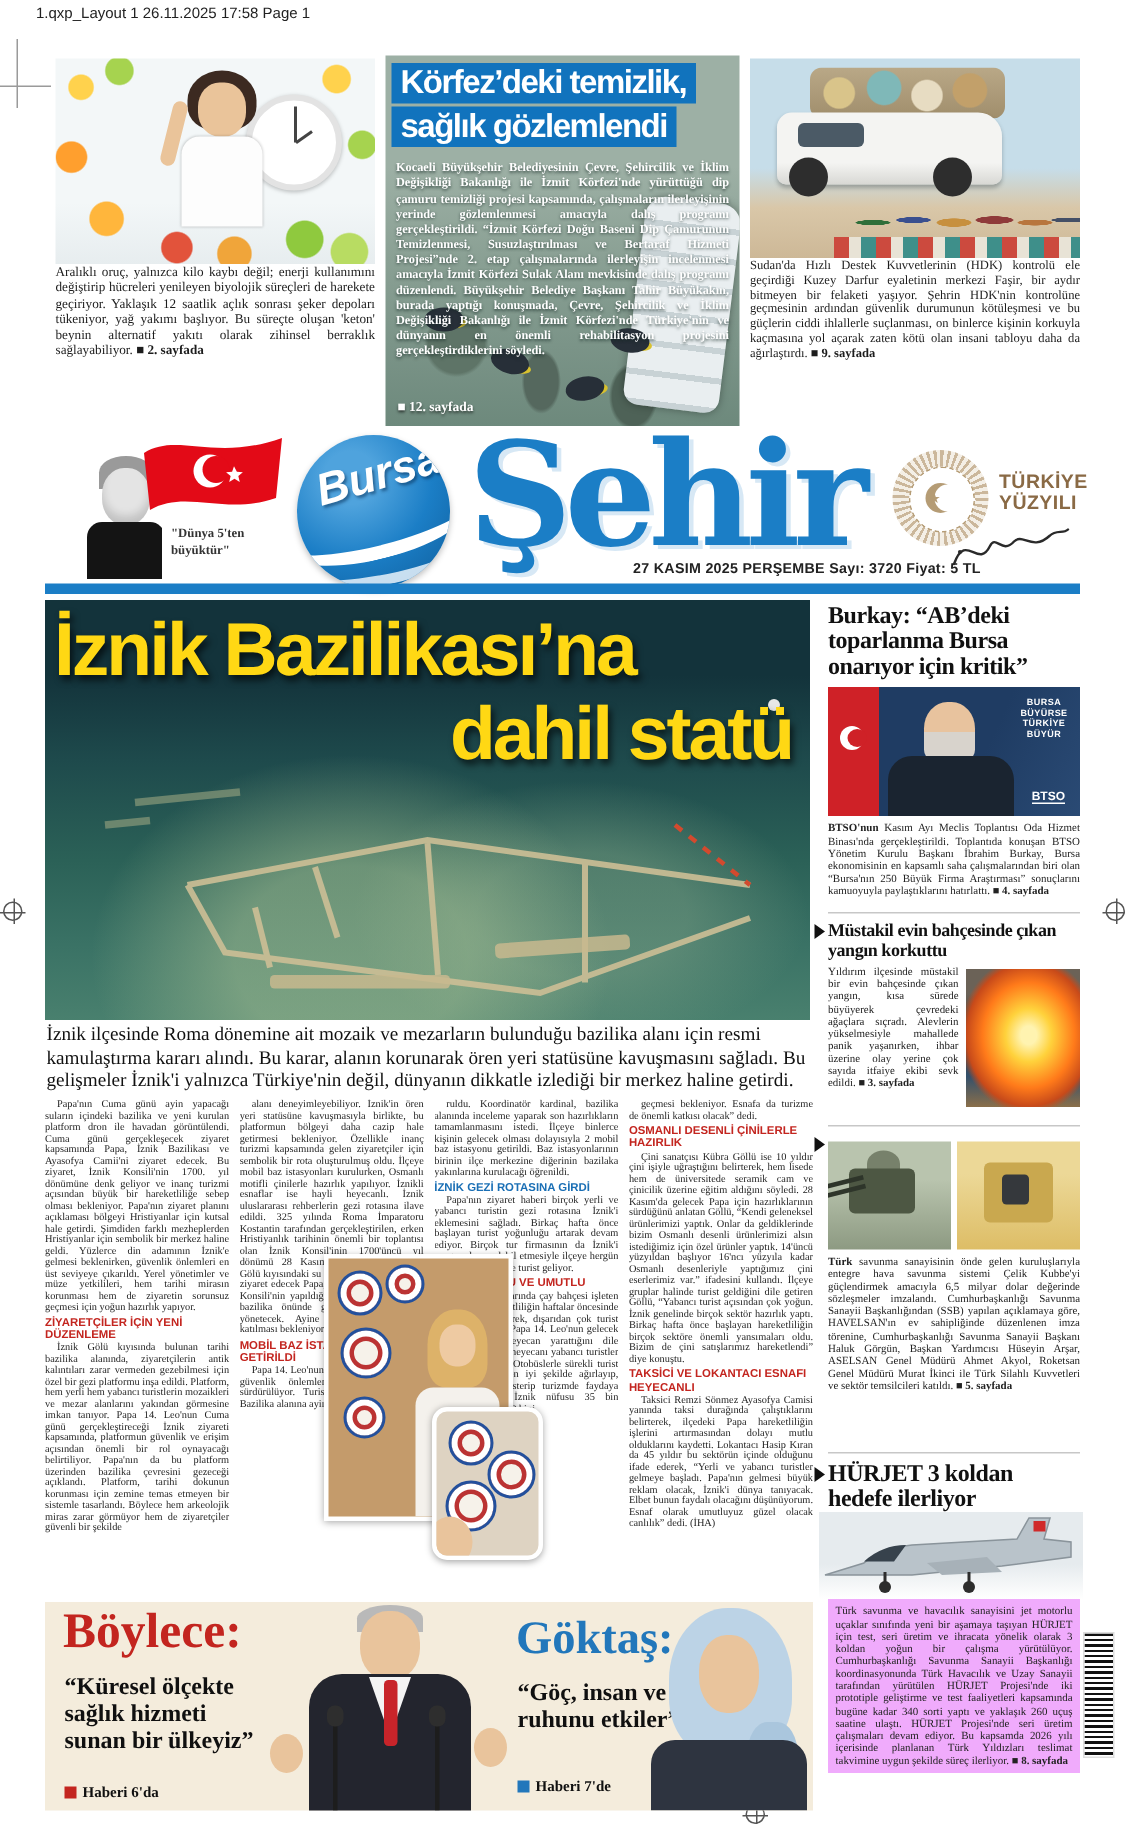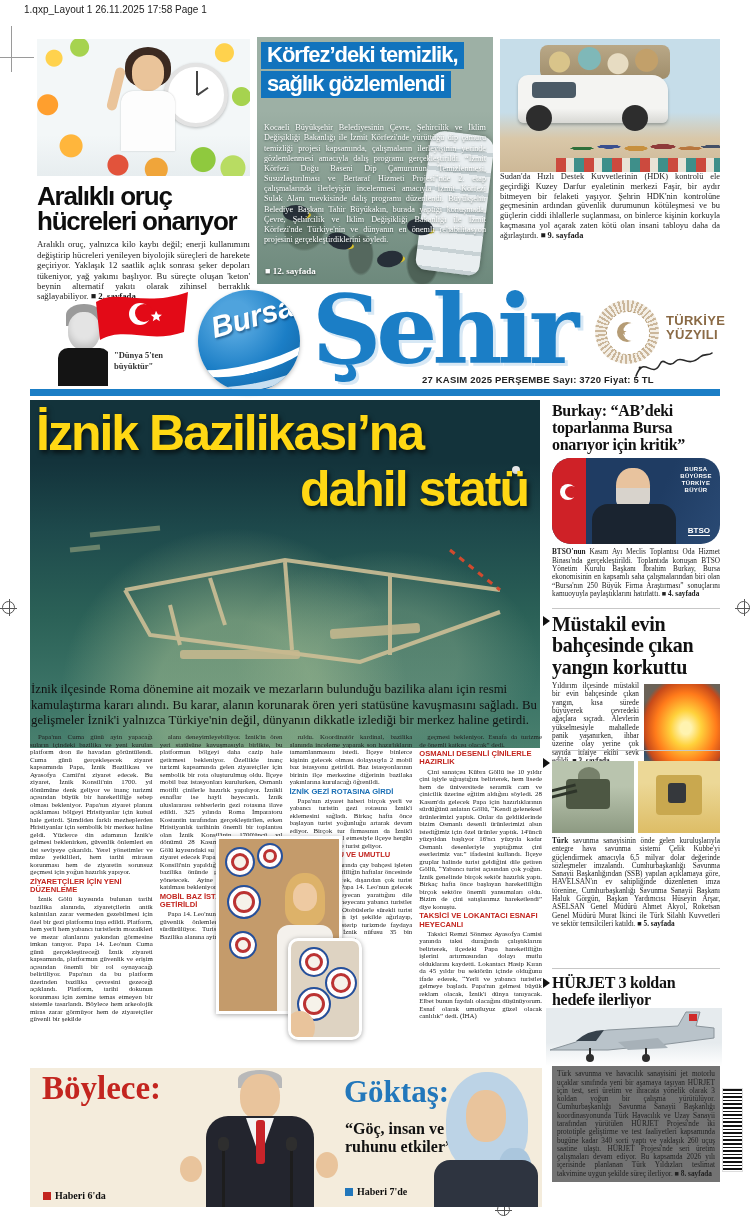--- a/index.html
+++ b/index.html
@@ -48,21 +48,21 @@
       radial-gradient(ellipse at 20% 78%,#5e7467 0 7%,rgba(0,0,0,0) 8%),
       radial-gradient(ellipse at 44% 88%,#55685e 0 6%,rgba(0,0,0,0) 7%),
       radial-gradient(ellipse at 70% 92%,#4e6257 0 6%,rgba(0,0,0,0) 7%),
       linear-gradient(180deg,#9db0a5 0 30%,#8aa094 55%,#7b9488 78%,#6d897c 100%);}
   .mid-boat{position:absolute;right:6px;top:96px;width:64px;height:140px;border-radius:14px 14px 10px 10px;
     background:repeating-linear-gradient(180deg,#e9eef0 0 16px,#c8d2d5 16px 20px);
     transform:rotate(7deg);box-shadow:0 0 6px rgba(0,0,0,.35);}
   .mid-diver{position:absolute;width:26px;height:16px;border-radius:50%;background:#272f38;box-shadow:6px 2px 0 -4px #d8c12e;}
   .mid-hl{display:table;margin:5px 0 0 4px;padding:1px 6px 3px;background:#1173bd;color:#fff;
     font:800 22px/1.05 "Liberation Sans",sans-serif;letter-spacing:-1px;}
-  .mid-body{position:absolute;left:7px;top:78px;width:222px;font-weight:400;font-size:8.2px;line-height:1.24;
+  .mid-body{position:absolute;left:7px;top:62px;width:222px;font-weight:700;font-size:8.2px;line-height:1.24;
     color:#fff;text-align:justify;text-shadow:0 1px 2px rgba(20,40,35,.7);}
   .mid-ref{position:absolute;left:8px;bottom:8px;color:#fff;font-weight:700;font-size:9px;text-shadow:0 1px 2px rgba(0,0,0,.6);}
 
   .story-right{left:500px;top:39px;width:220px;}
   .photo3{position:relative;width:220px;height:133px;overflow:hidden;
     background:linear-gradient(180deg,#c6dde9 0 55%,#d9c7a8 75%,#cdb897 100%);}
   .p3-cargo{position:absolute;left:40px;top:6px;width:130px;height:34px;border-radius:8px;
     background:
       radial-gradient(circle at 15% 50%,#d9c48a 0 10px,rgba(0,0,0,0) 11px),
       radial-gradient(circle at 38% 40%,#7fb8b8 0 11px,rgba(0,0,0,0) 12px),
@@ -104,21 +104,21 @@
     background:repeating-conic-gradient(#cbb79b 0 4deg,#f4efe6 4deg 9deg);}
   .mh-emblem .inner{position:absolute;left:11px;top:11px;width:42px;height:42px;border-radius:50%;background:#fff;border:1px dashed #b59c75;}
   .mh-emblem .cres{position:absolute;left:22px;top:22px;width:20px;height:20px;border-radius:50%;background:#b59c75;}
   .mh-emblem .cres:before{content:"";position:absolute;left:6px;top:1px;width:17px;height:18px;border-radius:50%;background:#fff;}
   .mh-emblem .star{position:absolute;left:24px;top:27px;color:#b59c75;font-size:9px;}
   .mh-embtxt{left:636px;top:26px;font:800 13px/1.05 "Liberation Sans",sans-serif;color:#8a6a45;letter-spacing:.3px;}
   .mh-sig{left:600px;top:56px;}
   .mh-bar{left:0;top:101px;width:690px;height:7px;background:#1b7ec6;}
 
   
-  .main-photo{left:30px;top:400px;width:510px;height:348px;overflow:hidden;
+  .main-photo{left:30px;top:400px;width:510px;height:280px;overflow:hidden;
     background:
       radial-gradient(ellipse at 40% 85%,rgba(173,196,150,.5) 0 18%,rgba(0,0,0,0) 40%),
       radial-gradient(ellipse at 70% 75%,rgba(140,170,140,.4) 0 14%,rgba(0,0,0,0) 30%),
       linear-gradient(180deg,#13333b 0 18%,#1e4a4c 38%,#2b6157 62%,#3a7265 82%,#49806e 100%);}
   .main-hl{position:absolute;font:900 50px/1 "Liberation Sans",sans-serif;color:#ffd814;letter-spacing:-2px;
     text-shadow:2px 3px 5px rgba(0,0,0,.65);}
   .main-intro{left:31px;top:682px;width:512px;font:12.8px/1.22 "Liberation Serif",serif;color:#111;}
   .main-cols{left:30px;top:733px;width:512px;height:332px;display:flex;gap:7px;overflow:hidden;}
   .main-cols .col{flex:1 1 0;overflow:hidden;}
   .main-cols p{margin:0 0 1px;font-size:6.9px;line-height:7.5px;text-align:justify;text-indent:8px;color:#222;}
@@ -183,21 +183,21 @@
   .ck-photos .ph{position:relative;width:82px;height:72px;overflow:hidden;}
   .ck-left{background:linear-gradient(180deg,#b9c4ae 0 35%,#8d9a82 100%);}
   .ck-left .turret{position:absolute;left:14px;top:18px;width:44px;height:30px;background:#4d5743;border-radius:4px;}
   .ck-left .dome{position:absolute;left:26px;top:6px;width:22px;height:18px;border-radius:50% 50% 0 0;background:#77816b;}
   .ck-left .barrel{position:absolute;left:-6px;top:26px;width:30px;height:3px;background:#2e352a;transform:rotate(-14deg);box-shadow:0 6px 0 #2e352a;}
   .ck-right{background:linear-gradient(180deg,#ecd897 0 30%,#ddbd66 100%);}
   .ck-right .block{position:absolute;left:18px;top:14px;width:46px;height:40px;background:#c9a84f;border-radius:4px;}
   .ck-right .sensor{position:absolute;left:30px;top:22px;width:18px;height:20px;background:#35383c;border-radius:3px;}
 
   .hj-photo{position:relative;width:176px;height:58px;margin-left:-6px;background:linear-gradient(180deg,#e6ebee 0 60%,#ffffff 100%);overflow:hidden;}
-  .hj-panel{background:#737373;padding:4px 5px;}
+  .hj-panel{background:#f0abfc;padding:4px 5px;}
 
   
   .fill-parent{position:absolute;inset:0;}
 </style>
 </head>
 <body>
 
 <div id="page">
 
   <div class="abs print-header">1.qxp_Layout 1  26.11.2025  17:58  Page 1</div>
@@ -208,21 +208,20 @@
   <div class="abs regmark" style="left:497px;top:1203px;"></div>
 
   <div class="abs story-left">
     <div class="photo1">
       <div class="p1-clock"></div>
       <div class="p1-hair"></div>
       <div class="p1-face"></div>
       <div class="p1-arm"></div>
       <div class="p1-torso"></div>
     </div>
-    <div class="hl" style="font-size:26px;margin:8px 0 5px;">Aralıklı oruç hücreleri onarıyor</div>
     <p class="body-txt" style="font-size:8.8px;line-height:1.18;margin:0;"><span>Aralıklı oruç, yalnızca kilo kaybı değil; enerji kullanımını değiştirip hücreleri yenileyen biyolojik süreçleri de harekete geçiriyor. Yaklaşık 12 saatlik açlık sonrası şeker depoları tükeniyor, yağ yakımı başlıyor. Bu süreçte oluşan 'keton' beynin alternatif yakıtı olarak zihinsel berraklık sağlayabiliyor.</span> <b class="pageref">■ 2. sayfada</b></p>
   </div>
 
   <div class="abs story-mid">
     <div class="mid-boat"></div>
     <div class="mid-diver" style="left:26px;top:168px;"></div>
     <div class="mid-diver" style="left:70px;top:196px;transform:rotate(16deg);"></div>
     <div class="mid-diver" style="left:120px;top:214px;transform:rotate(-10deg);"></div>
     <div class="mid-diver" style="left:150px;top:182px;transform:rotate(8deg);"></div>
     <div class="mid-hl">Körfez’deki temizlik,</div>
@@ -342,20 +341,21 @@
   </div>
   <div class="abs insetB">
     <div class="plate" style="left:8px;top:6px;width:26px;height:26px;"></div>
     <div class="plate" style="left:34px;top:26px;width:28px;height:28px;"></div>
     <div class="plate" style="left:6px;top:46px;width:30px;height:30px;"></div>
     <div class="hand"></div>
   </div>
 
   <div class="abs strip">
     <div class="abs strip-name" style="left:12px;top:2px;font-size:33px;color:#c3251f;">Böylece:</div>
+    <div class="abs strip-quote" style="left:13px;top:48px;width:138px;">“Küresel ölçekte sağlık hizmeti sunan bir ülkeyiz”</div>
     <div class="abs strip-ref" style="left:13px;top:122px;"><span class="sq" style="background:#c3251f;"></span><b>Haberi 6'da</b></div>
     <div class="abs erdo-photo">
       <div class="hairg"></div>
       <div class="head"></div>
       <div class="suit"></div>
       <div class="shirt"></div>
       <div class="tie"></div>
       <div class="mic" style="left:44px;"></div>
       <div class="mic" style="left:112px;"></div>
       <div class="hand" style="left:2px;top:84px;"></div>
@@ -369,35 +369,35 @@
       <div class="face"></div>
       <div class="drape"></div>
       <div class="coat"></div>
     </div>
   </div>
 
   <div class="abs barcode"></div>
 
   <div class="abs sb" style="top:402px;">
     <div class="sb-hl" style="font-size:16px;">Burkay: “AB’deki toparlanma Bursa onarıyor için kritik”</div>
-    <div class="bk-photo" style="margin-top:5px;border-radius:19px;">
+    <div class="bk-photo" style="margin-top:5px;">
       <div class="bk-flag"></div>
       <div class="bk-man-face"></div>
       <div class="bk-man-beard"></div>
       <div class="bk-man-suit"></div>
       <div class="bk-txt1">BURSA BÜYÜRSE TÜRKİYE BÜYÜR</div>
       <div class="bk-txt2">BTSO</div>
     </div>
     <p class="sb-body body-txt" style="margin-top:4px;"><b class="lead">BTSO'nun</b><span> Kasım Ayı Meclis Toplantısı Oda Hizmet Binası'nda gerçekleştirildi. Toplantıda konuşan BTSO Yönetim Kurulu Başkanı İbrahim Burkay, Bursa ekonomisinin en kapsamlı saha çalışmalarından biri olan “Bursa'nın 250 Büyük Firma Araştırması” sonuçlarını kamuoyuyla paylaştıklarını hatırlattı. </span><b>■ 4. sayfada</b></p>
   </div>
 
   <div class="abs sb-div" style="top:608px;"></div>
   <div class="abs chev" style="top:616px;"></div>
   <div class="abs sb" style="top:614px;">
-    <div class="sb-hl" style="font-size:20px;font-family:Liberation Serif, serif;">Müstakil evin bahçesinde çıkan yangın korkuttu</div>
+    <div class="sb-hl" style="font-size:12px;font-family:Liberation Serif, serif;">Müstakil evin bahçesinde çıkan yangın korkuttu</div>
     <div style="margin-top:4px;overflow:hidden;">
       <div class="fire-photo"></div>
       <p class="sb-body body-txt"><span>Yıldırım ilçesinde müstakil bir evin bahçesinde çıkan yangın, kısa sürede büyüyerek çevredeki ağaçlara sıçradı. Alevlerin yükselmesiyle mahallede panik yaşanırken, ihbar üzerine olay yerine çok sayıda itfaiye ekibi sevk edildi. </span><b>■ 3. sayfada</b></p>
     </div>
   </div>
 
   <div class="abs sb-div" style="top:750px;"></div>
   <div class="abs chev" style="top:758px;"></div>
   <div class="abs sb" style="top:756px;">
     <div class="ck-photos" style="margin-top:5px;">

